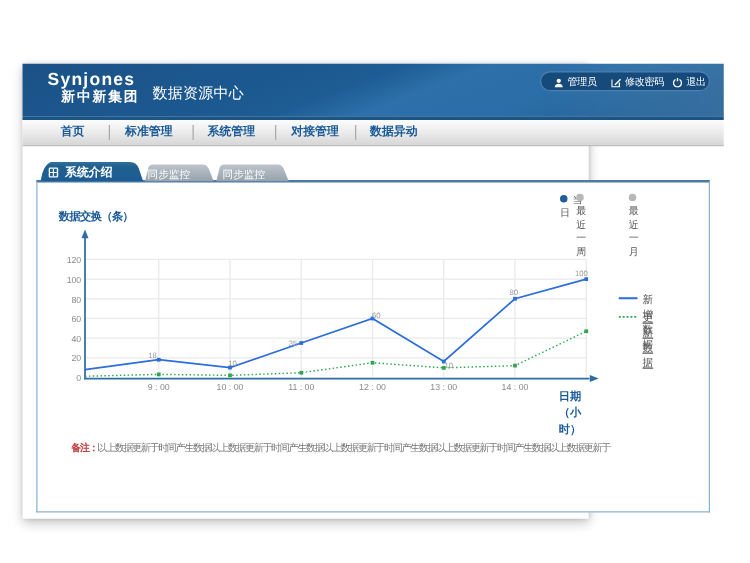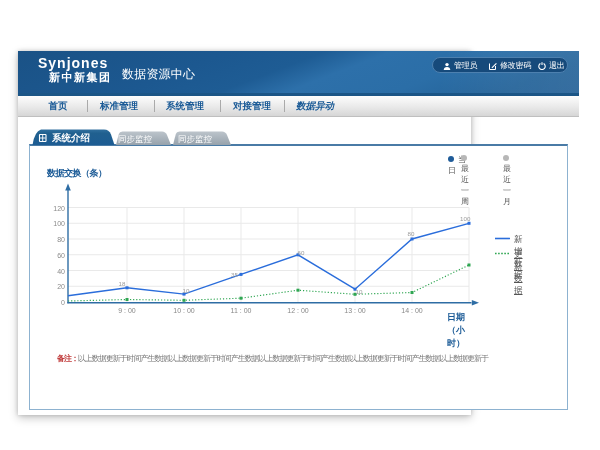--- a/index.html
+++ b/index.html
@@ -69,21 +69,21 @@
   <div id="dline"></div>
   <div id="nav">
     <div class="nitem" style="left:7px;">首页</div>
     <div class="nsep" style="left:69px;"></div>
     <div class="nitem" style="left:68px;">标准管理</div>
     <div class="nsep" style="left:136px;"></div>
     <div class="nitem" style="left:134px;">系统管理</div>
     <div class="nsep" style="left:202px;"></div>
     <div class="nitem" style="left:201px;text-align:center;">对接管理</div>
     <div class="nsep" style="left:266px;"></div>
-    <div class="nitem" style="left:264px;font-style:italic;">数据异动</div>
+    <div class="nitem" style="left:264px;">数据异动</div>
   </div>
 
   <svg width="561" height="364" style="z-index:4;pointer-events:none;">
 
     <path d="M 14.5 94 Q 16.5 80.5 23 78.5 L 86 78.5 Q 91 78.5 93 83.5 L 96.5 94 Z" fill="url(#atg)"></path>
 
     <path d="M 98 94 L 100.8 83 Q 101.5 80.5 104.5 80.5 L 144 80.5 Q 147.5 80.5 149 84 L 153 94 Z" fill="url(#tg)"></path>
     <path d="M 155 94 L 157.8 83 Q 158.5 80.5 161.5 80.5 L 204 80.5 Q 207.5 80.5 209 84 L 213 94 Z" fill="url(#tg)"></path>
     <defs>
       <linearGradient id="tg" x1="0" y1="0" x2="0" y2="1">

